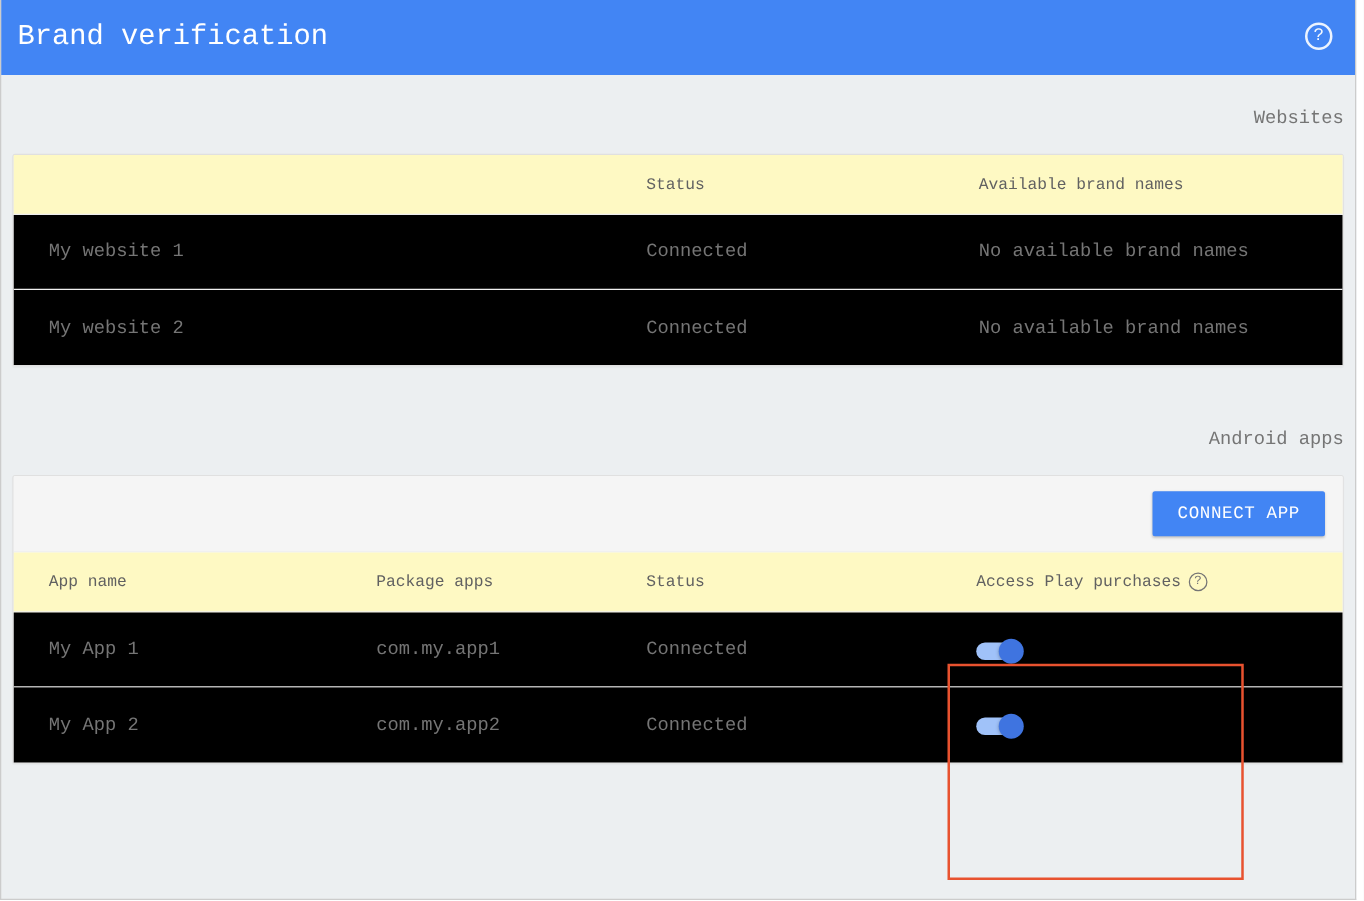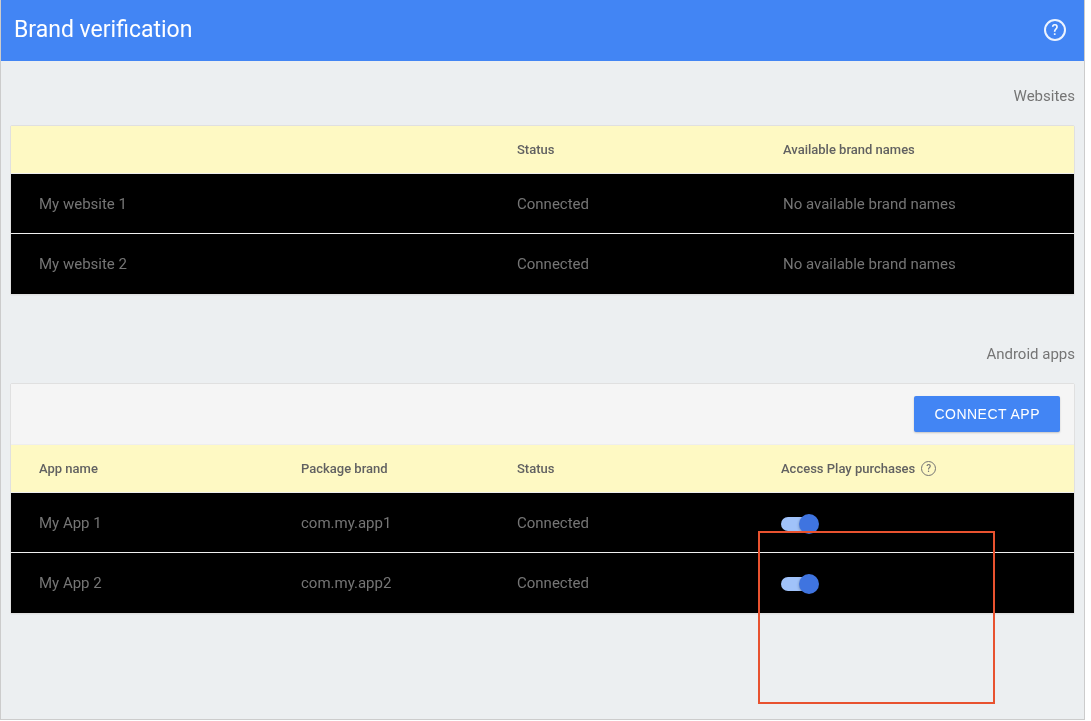--- a/index.html
+++ b/index.html
@@ -1,18 +1,19 @@
 <!DOCTYPE html>
 <html><head>
   <meta charset="utf-8">
   <style>
     * {
       box-sizing: border-box;
       margin: 0;
       padding: 0;
+      font-family: Liberation Mono, monospace;
     }
     body {
       font-family: Roboto, Arial, sans-serif;
       background: #fff;
       width: 1091px;
       height: 721px;
       overflow: hidden;
     }
     .container {
       width: 1085px;
@@ -195,21 +196,21 @@
   </div>
 
   <div class="section-label" style="padding-top:50px;">Android apps</div>
 
   <div class="panel">
     <div class="panel-toolbar">
       <button class="btn-primary">CONNECT APP</button>
     </div>
     <div class="table-header-row">
       <div class="acol-name">App name</div>
-      <div class="acol-package">Package brand</div>
+      <div class="acol-package">Package apps</div>
       <div class="acol-status">Status</div>
       <div class="acol-access">
         <span>Access Play purchases</span>
         <span class="help-mini">?</span>
       </div>
     </div>
     <div class="data-row">
       <div class="acol-name">My App 1</div>
       <div class="acol-package">com.my.app1</div>
       <div class="acol-status">Connected</div>

